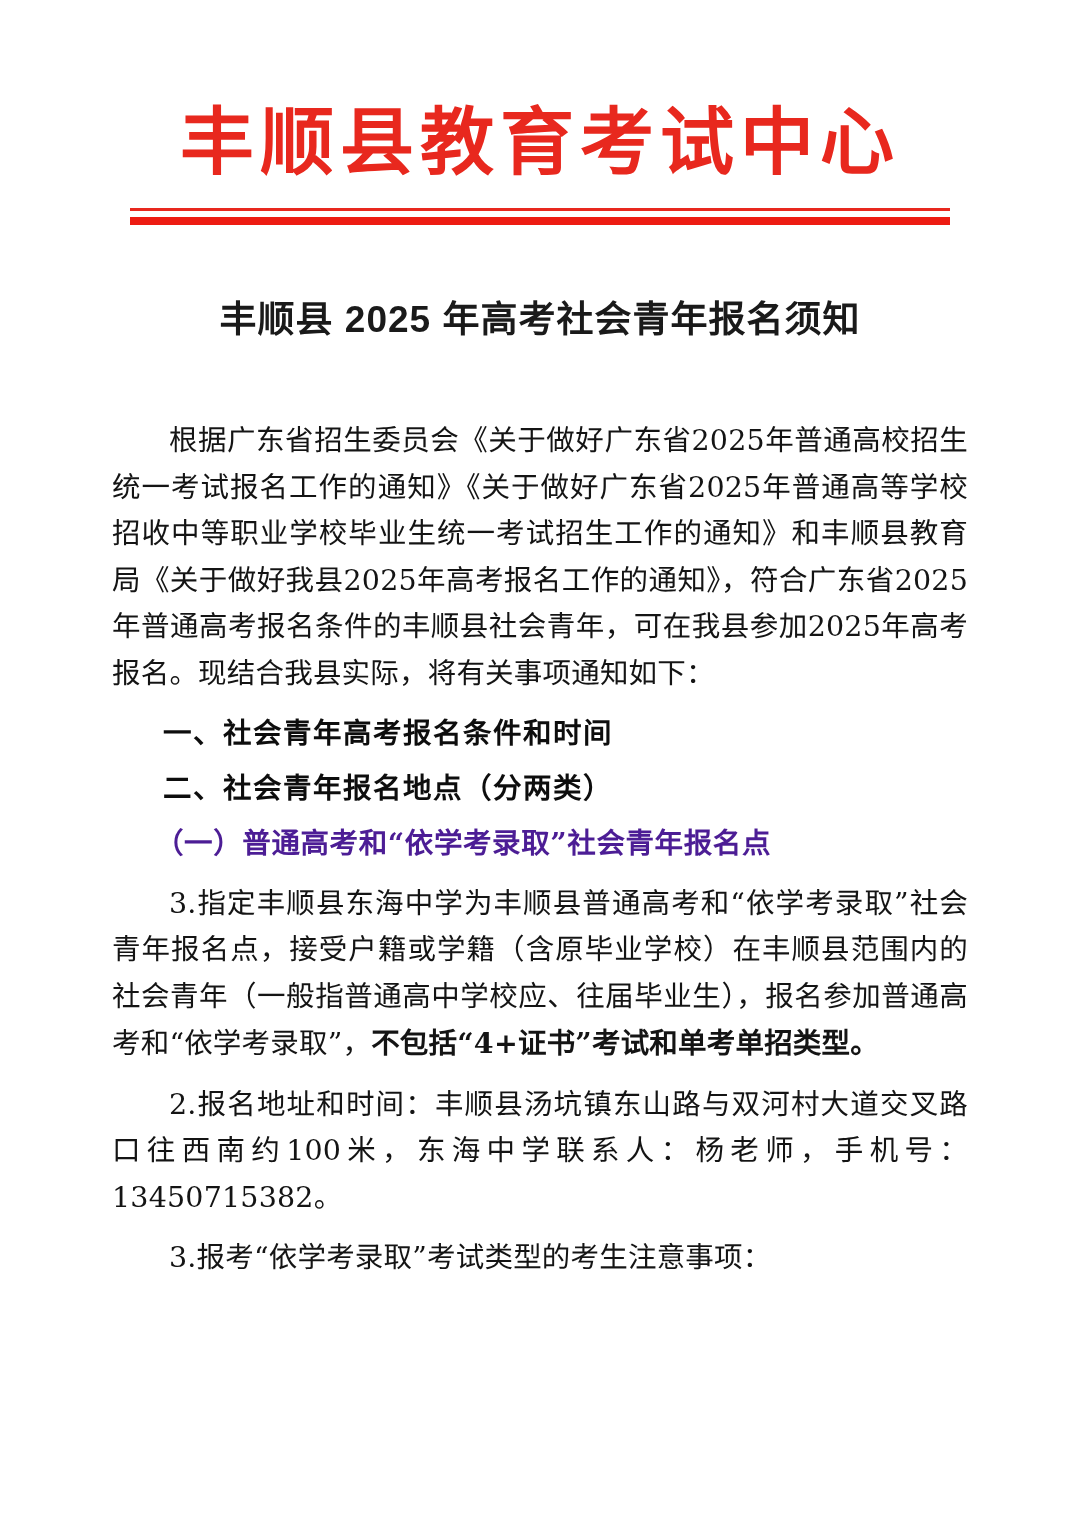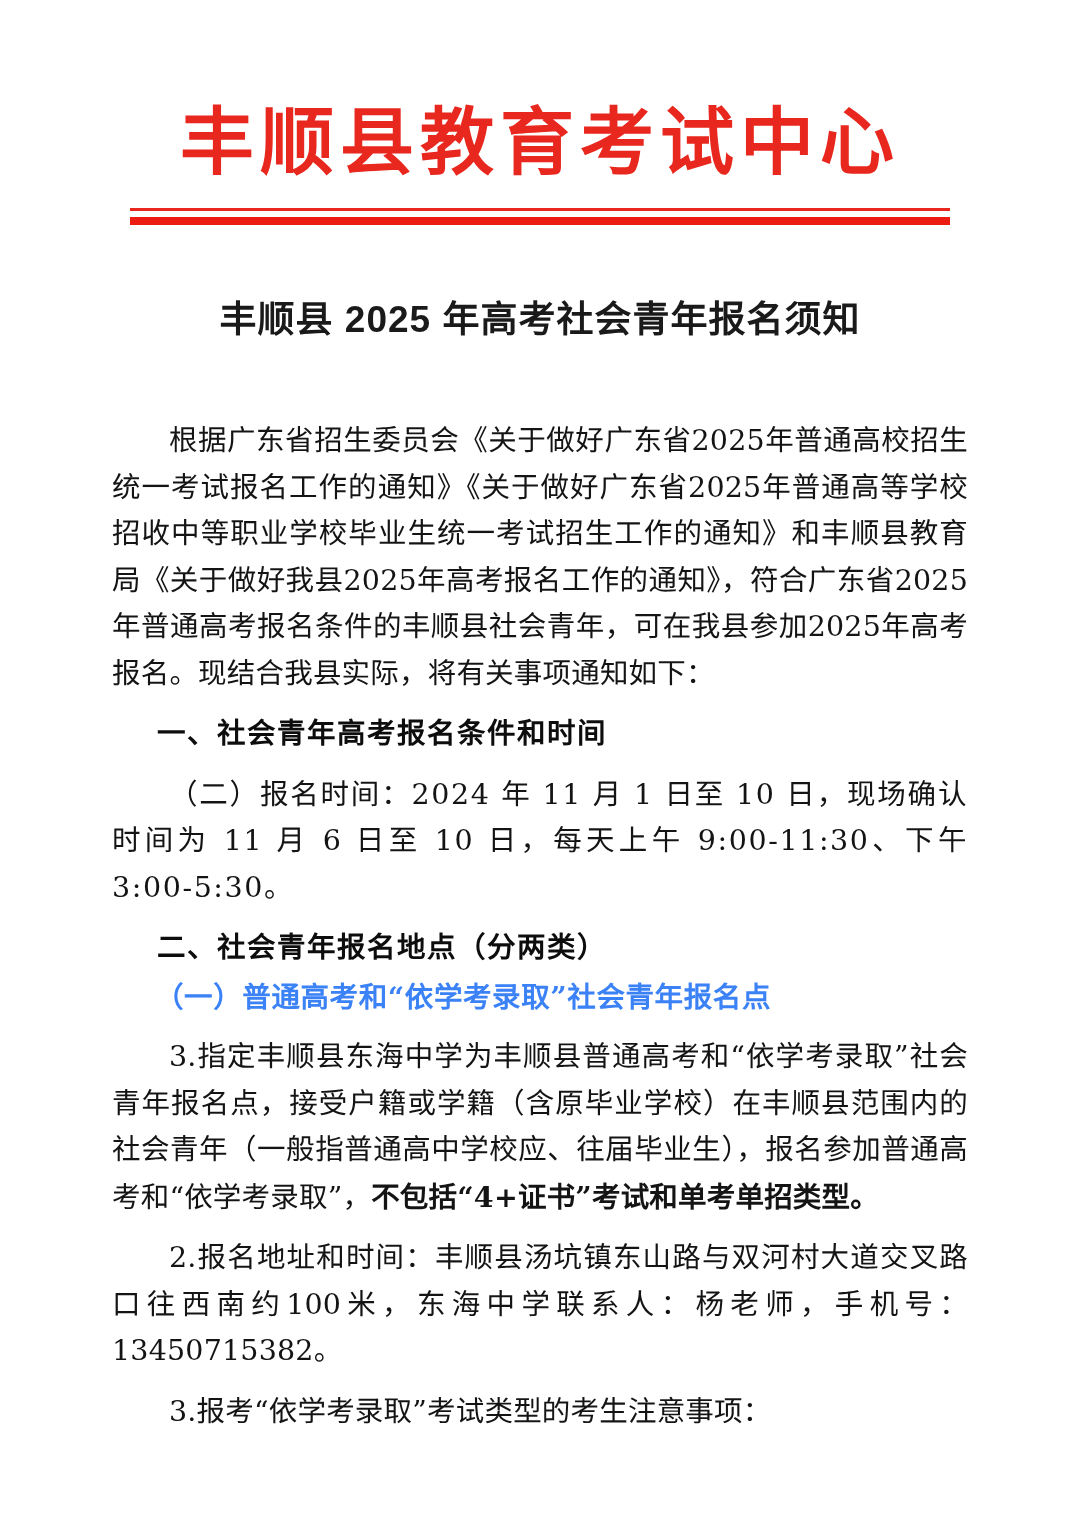--- a/index.html
+++ b/index.html
@@ -98,29 +98,29 @@
   }
 
   .heading {
     font-family: "DejaVu Sans", "Liberation Sans", sans-serif;
     font-size: 28.5px;
     font-weight: bold;
     line-height: 46.5px;
     color: #0d0d0d;
     text-indent: 2em;
     letter-spacing: 1.5px;
-    margin: 2px;
+    margin: 8px;
   }
 
   .subheading {
     font-family: "DejaVu Serif", "Liberation Serif", serif;
     font-size: 28.5px;
     font-weight: bold;
     line-height: 46.5px;
-    color: #3b82f6;
+    color: #4c1d95;
     text-indent: 2em;
     letter-spacing: 0.6px;
     margin: 0;
   }
 
   .spaced {
     letter-spacing: 1.6px;
   }
 
   .bold-run {
@@ -166,21 +166,20 @@
 
   <div class="doc-title">丰顺县 2025 年高考社会青年报名须知</div>
 
   <div class="body-area">
 
     <p class="para indent">根据广东省招生委员会《关于做好广东省2025年普通高校招生统一考试报名工作的通知》《关于做好广东省2025年普通高等学校招收中等职业学校毕业生统一考试招生工作的通知》和丰顺县教育局《关于做好我县2025年高考报名工作的通知》，符合广东省2025年普通高考报名条件的丰顺县社会青年，可在我县参加2025年高考报名。现结合我县实际，将有关事项通知如下：</p>
 
     <p class="heading">一、社会青年高考报名条件和时间</p>
 
 
-    <p class="para indent spaced">（二）报名时间：2024 年 11 月 1 日至 10 日，现场确认时间为 11 月 6 日至 10 日，每天上午 9:00-11:30、下午 3:00-5:30。</p>
 
     <p class="heading">二、社会青年报名地点（分两类）</p>
 
     <p class="subheading">（一）普通高考和“依学考录取”社会青年报名点</p>
 
     <p class="para indent"><span>3.指定丰顺县东海中学为丰顺县普通高考和“依学考录取”社会青年报名点，接受户籍或学籍（含原毕业学校）在丰顺县范围内的社会青年（一般指普通高中学校应、往届毕业生），报名参加普通高考和“依学考录取”，</span><span class="bold-run">不包括“4+证书”考试和单考单招类型。</span></p>
 
     <p class="para indent">2.报名地址和时间：丰顺县汤坑镇东山路与双河村大道交叉路口往西南约100米，东海中学联系人：杨老师，手机号：13450715382。</p>
 
     <p class="para indent">3.报考“依学考录取”考试类型的考生注意事项：</p>

